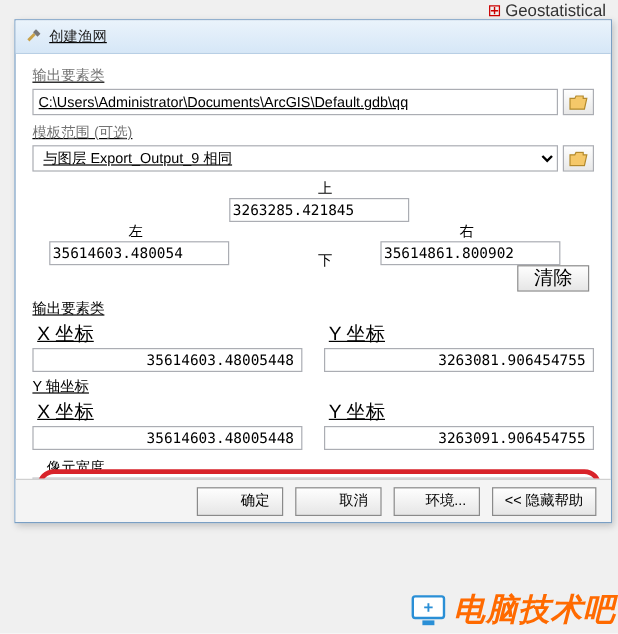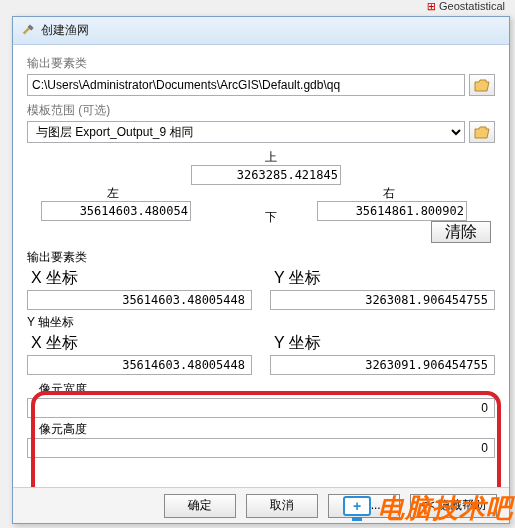--- a/index.html
+++ b/index.html
@@ -1,60 +1,60 @@
 <!DOCTYPE html>
 <html><head>
   <meta charset="utf-8">
   <style>
     * { box-sizing: border-box; margin: 0; padding: 0; }
     body { font-family: "Microsoft YaHei", SimSun, Arial, sans-serif; font-size: 12px; background: #f0f0f0; width: 515px; height: 528px; overflow: hidden; position: relative; }
     
-    .toolbox-hint { position: absolute; top: 0; right: 10px; font-size: 11px; color: #333; }
+    .toolbox-hint { position: absolute; top: 0; right: 10px; font-size: 14px; color: #333; }
     .toolbox-hint::before { content: "⊞"; color: #c00; margin-right: 3px; }
     
-    .dialog { position: absolute; top: 16px; left: 12px; width: 498px; height: 508px; background: #fff; border: 1px solid #7a9fc4; box-shadow: 2px 2px 6px rgba(0,0,0,0.2); }
+    .dialog { position: absolute; top: 16px; left: 12px; width: 498px; height: 420px; background: #fff; border: 1px solid #7a9fc4; box-shadow: 2px 2px 6px rgba(0,0,0,0.2); text-decoration: underline; }
     .titlebar { height: 28px; background: linear-gradient(#eaf3fb, #d6e7f7); border-bottom: 1px solid #b8cfe5; display: flex; align-items: center; padding: 0 8px; }
     .titlebar .hammer { width: 14px; height: 14px; margin-right: 6px; }
     .titlebar .title { font-size: 12px; color: #222; }
     
     .content { padding: 10px 14px 6px 14px; position: relative; height: calc(100% - 28px - 36px); overflow: hidden; }
     
     .field-label { font-size: 12px; color: #737373; margin-bottom: 2px; display: block; }
     .text-input { width: 100%; height: 22px; border: 1px solid #abadb3; padding: 2px 4px; font-size: 12px; font-family: inherit; background: #fff; }
     .dropdown { width: 100%; height: 22px; border: 1px solid #abadb3; background: #fff; font-size: 12px; font-family: inherit; padding: 2px 4px; }
     
     .row { display: flex; align-items: center; gap: 4px; margin-bottom: 6px; }
     .row .grow { flex: 1; }
     
     .folder-btn { width: 26px; height: 22px; border: 1px solid #abadb3; background: linear-gradient(#fefefe,#e8e8e8); display: flex; align-items: center; justify-content: center; cursor: pointer; }
     .folder-ico { width: 16px; height: 13px; }
     
     .extent-box { margin-top: 4px; }
     .extent-grid { position: relative; height: 96px; }
     .ext-lbl { position: absolute; font-size: 12px; }
     .ext-in { position: absolute; }
-    .ext-in input { width: 150px; height: 20px; border: 1px solid #abadb3; text-align: right; padding: 2px; font-size: 12px; font-family: SimSun, monospace; }
+    .ext-in input { width: 150px; height: 20px; border: 1px solid #abadb3; text-align: left; padding: 2px; font-size: 12px; font-family: SimSun, monospace; }
     
     .clear-btn { position: absolute; width: 60px; height: 22px; right: 4px; top: 72px; border: 1px solid #8a8a8a; background: linear-gradient(#fefefe,#e6e6e6); font-size: 16px; cursor: pointer; }
     
     .section-label { font-size: 12px; margin-top: 4px; margin-bottom: 2px; }
     .coord-row { display: flex; gap: 18px; }
     .coord-col { flex: 1; }
     .coord-col .lbl { font-size: 16px; margin-left: 4px; }
     .coord-col input { width: 100%; height: 20px; border: 1px solid #abadb3; text-align: right; padding: 2px 6px; font-size: 12px; font-family: SimSun, monospace; margin-top: 1px; }
     
     .red-box { position: absolute; border: 4px solid #d8232a; border-radius: 14px; left: 18px; top: 346px; width: 470px; height: 132px; pointer-events: none; }
     
     .cell-block { margin-top: 6px; }
     .cell-row { margin-bottom: 3px; }
     .cell-row .cl { font-size: 12px; margin-left: 12px; }
     .cell-row input { width: 100%; height: 20px; border: 1px solid #abadb3; text-align: right; padding: 2px 6px; font-size: 12px; }
     
     .button-bar { position: absolute; bottom: 0; left: 0; right: 0; height: 36px; border-top: 1px solid #d0d0d0; background: #f4f4f4; display: flex; align-items: center; justify-content: flex-end; gap: 10px; padding: 0 12px; }
-    .btn { min-width: 72px; height: 24px; border: 1px solid #8a8a8a; background: linear-gradient(#fefefe,#e6e6e6); font-size: 12px; cursor: pointer; padding: 0 10px; font-family: inherit; }
+    .btn { min-width: 72px; height: 24px; border: 1px solid #8a8a8a; background: linear-gradient(#fefefe,#e6e6e6); font-size: 12px; cursor: pointer; padding: 0 10px; font-family: inherit; text-align: right; }
     
     .watermark { position: absolute; right: 2px; bottom: 2px; display: flex; align-items: center; pointer-events: none; }
     .watermark .logo { width: 34px; height: 30px; }
     .watermark .txt { font-size: 26px; font-weight: bold; font-style: italic; color: #ff6a00; margin-left: 2px; font-family: "Microsoft YaHei", sans-serif; letter-spacing: 1px; }
   </style>
 </head>
 <body>
 
 <div class="toolbox-hint">Geostatistical</div>
 

